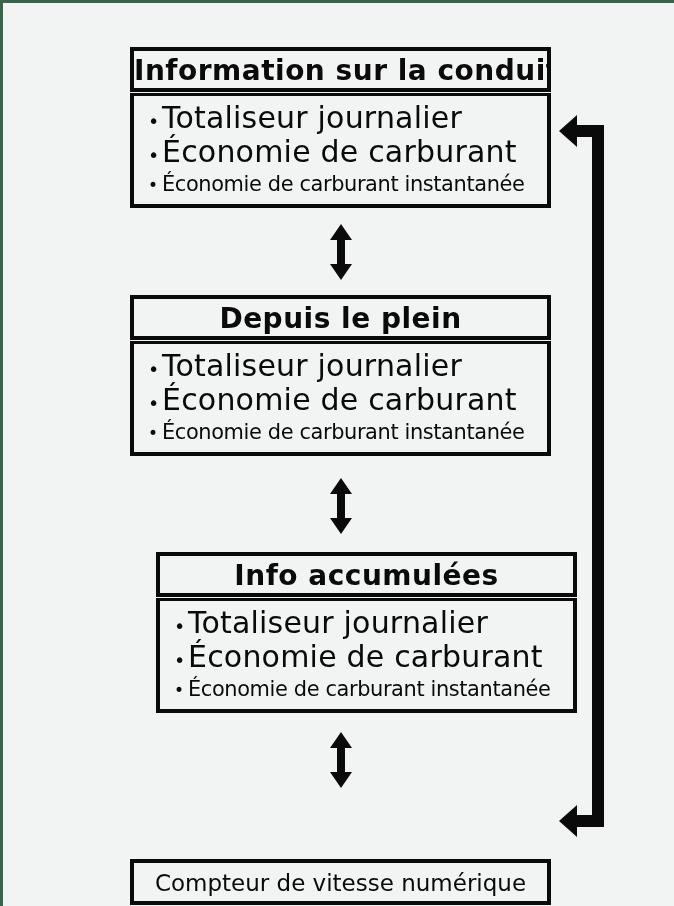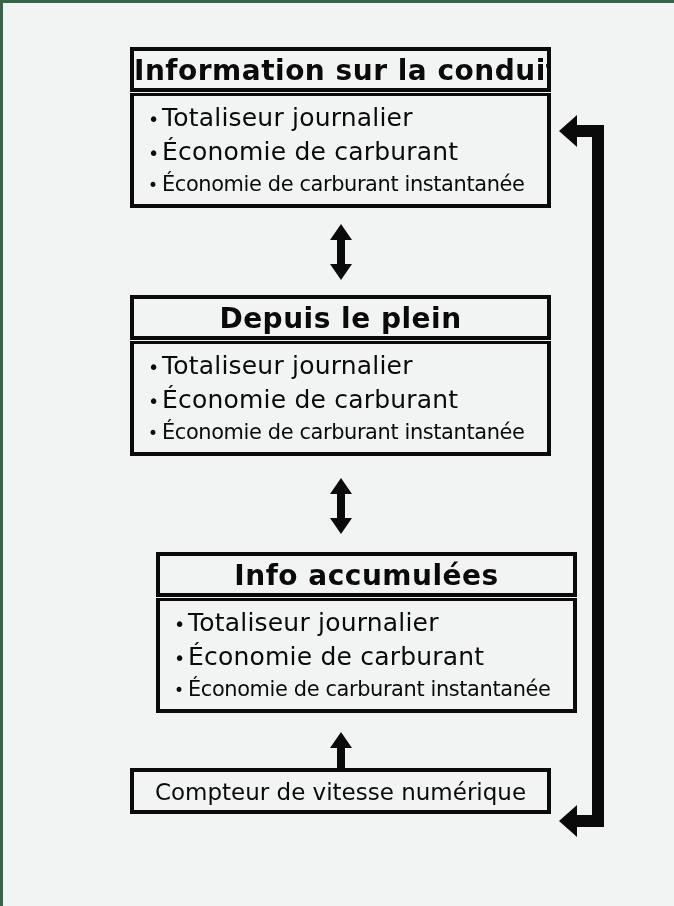--- a/index.html
+++ b/index.html
@@ -70,21 +70,21 @@
     font-size: 20px;
     line-height: 1;
     text-align: left;
   }
   .bullet .txt {
     flex: 0 0 auto;
   }
 
   
   .bullet.lg .txt {
-    font-size: 25px;
+    font-size: 30px;
     line-height: 34px;
     letter-spacing: 0.2px;
   }
   .bullet.lg .dot { font-size: 19px; }
 
   
   .bullet.sm .txt {
     font-size: 22px;
     line-height: 29px;
     letter-spacing: -0.4px;
@@ -200,21 +200,21 @@
       </div>
     </div>
   </div>
 
   <div class="dbl-arrow" style="top:729px;">
     <svg width="28" height="56" viewBox="0 0 28 56" xmlns="http://www.w3.org/2000/svg">
       <polygon points="14,0 25,16 18,16 18,40 25,40 14,56 3,40 10,40 10,16 3,16" fill="#0a0a0a"></polygon>
     </svg>
   </div>
 
-  <div class="single-box" style="top:765px;">Compteur de vitesse numérique</div>
+  <div class="single-box" style="top:856px;">Compteur de vitesse numérique</div>
 
   <div class="loop">
     <svg width="60" height="730" viewBox="0 0 60 730" xmlns="http://www.w3.org/2000/svg">
 
       <rect x="41" y="14" width="12" height="702" fill="#0a0a0a"></rect>
 
       <rect x="20" y="14" width="24" height="12" fill="#0a0a0a"></rect>
 
       <polygon points="8,20 26,4 26,36" fill="#0a0a0a"></polygon>
 

